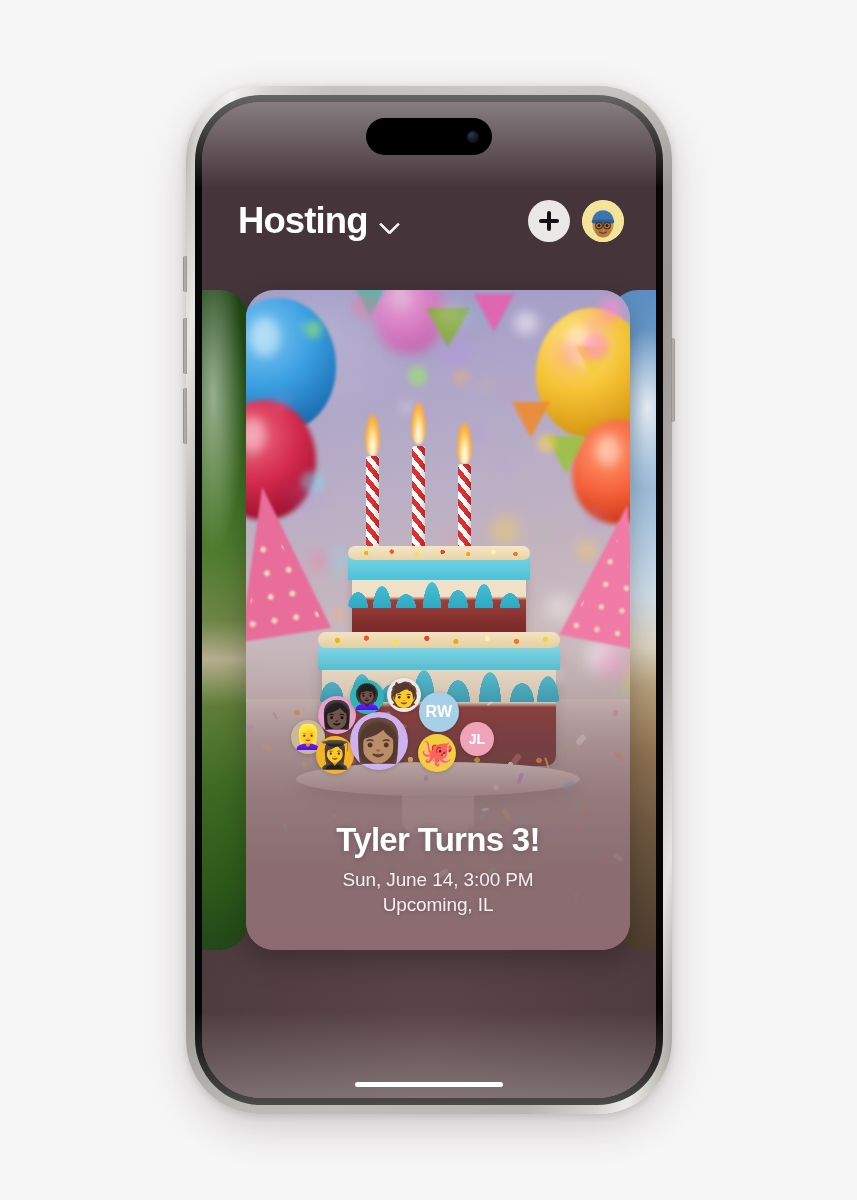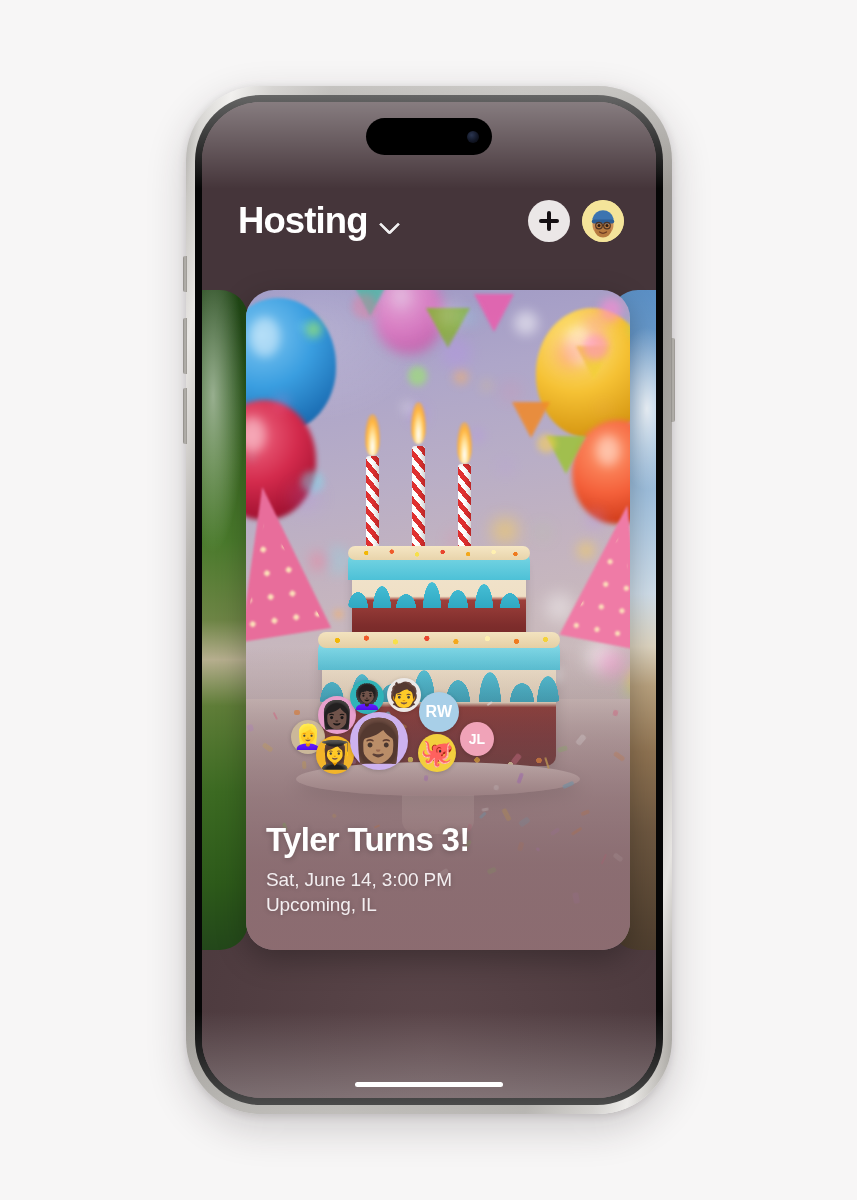--- a/index.html
+++ b/index.html
@@ -379,21 +379,21 @@
   .avatar{
     position:absolute; border-radius:50%;
     display:flex; align-items:center; justify-content:center; overflow:hidden;
     box-shadow:0 1px 4px rgba(0,0,0,.18);
   }
   .avatar-initials{ color:#fff; font-weight:700; letter-spacing:.2px; }
   .emoji{ line-height:1; }
 
   
   #card-text{
-    position:absolute; left:0; right:0; bottom:34px; text-align:left; z-index:7;
+    position:absolute; left:0; right:0; bottom:34px; text-align:center; z-index:7;
     padding:0 20px;
   }
   #event-title{
     color:#fff; font-size:33px; font-weight:700; letter-spacing:-.7px;
     text-shadow:0 1px 6px rgba(0,0,0,.24); margin-bottom:10px;
   }
   #event-datetime{
     color:#f3eef0; font-size:19px; font-weight:400; letter-spacing:-.1px;
     text-shadow:0 1px 5px rgba(0,0,0,.22); margin-bottom:3px;
   }
@@ -638,21 +638,21 @@
               <div class="avatar" style="left: 214px; top: 48px; width: 34px; height: 34px; background: rgb(240, 163, 184); z-index: 5; align-items: center;">
                 <span class="avatar-initials" style="font-size: 14px;">JL</span>
               </div>
               <div class="avatar" style="left: 172px; top: 60px; width: 38px; height: 38px; background: rgb(242, 207, 61); z-index: 5;">
                 <span class="emoji" style="font-size: 27px;">🐙</span>
               </div>
             </div>
 
           <div id="card-text">
             <div id="event-title">Tyler Turns 3!</div>
-            <div id="event-datetime">Sat, June 14, 3:00 PM</div>
+            <div id="event-datetime">Sun, June 14, 3:00 PM</div>
             <div id="event-location">Upcoming, IL</div>
           </div>
         </div>
       </div>
 
       <div id="home-indicator"></div>
 
     </div>
   </div>
 </div>

